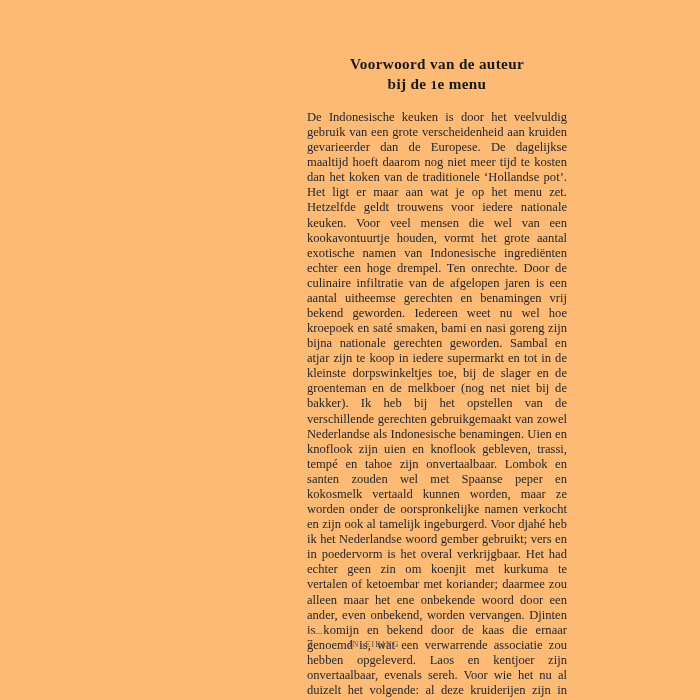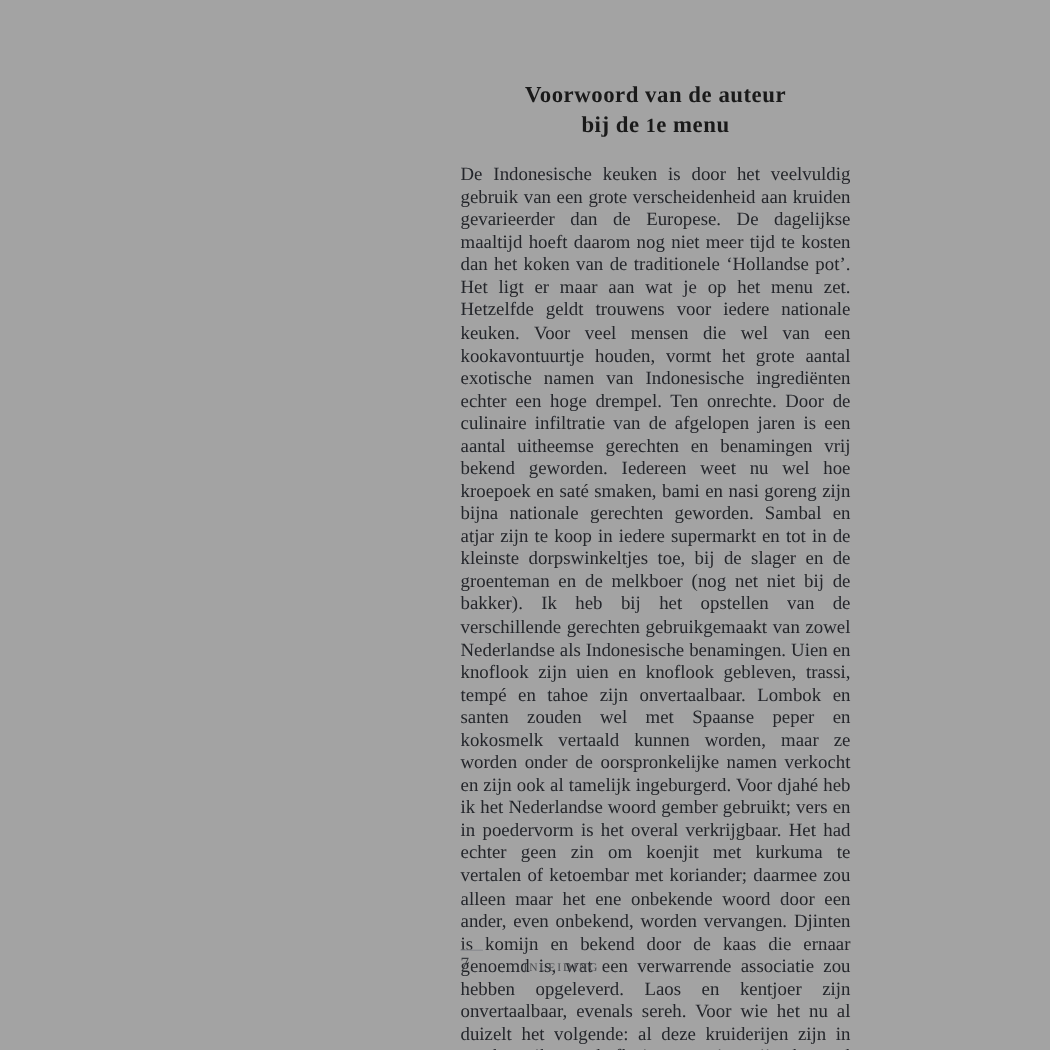--- a/index.html
+++ b/index.html
@@ -12,21 +12,21 @@
     background: #ffffff;
     font-family: "Liberation Serif", "DejaVu Serif", serif;
     -webkit-font-smoothing: antialiased;
     overflow: hidden;
   }
 
   #page {
     position: relative;
     width: 700px;
     height: 700px;
-    background: #a3a3a3;
+    background: #fdba74;
   }
 
   
   #text-column {
     position: absolute;
     left: 307px;
     top: 54px;
     width: 260px;
   }
 

